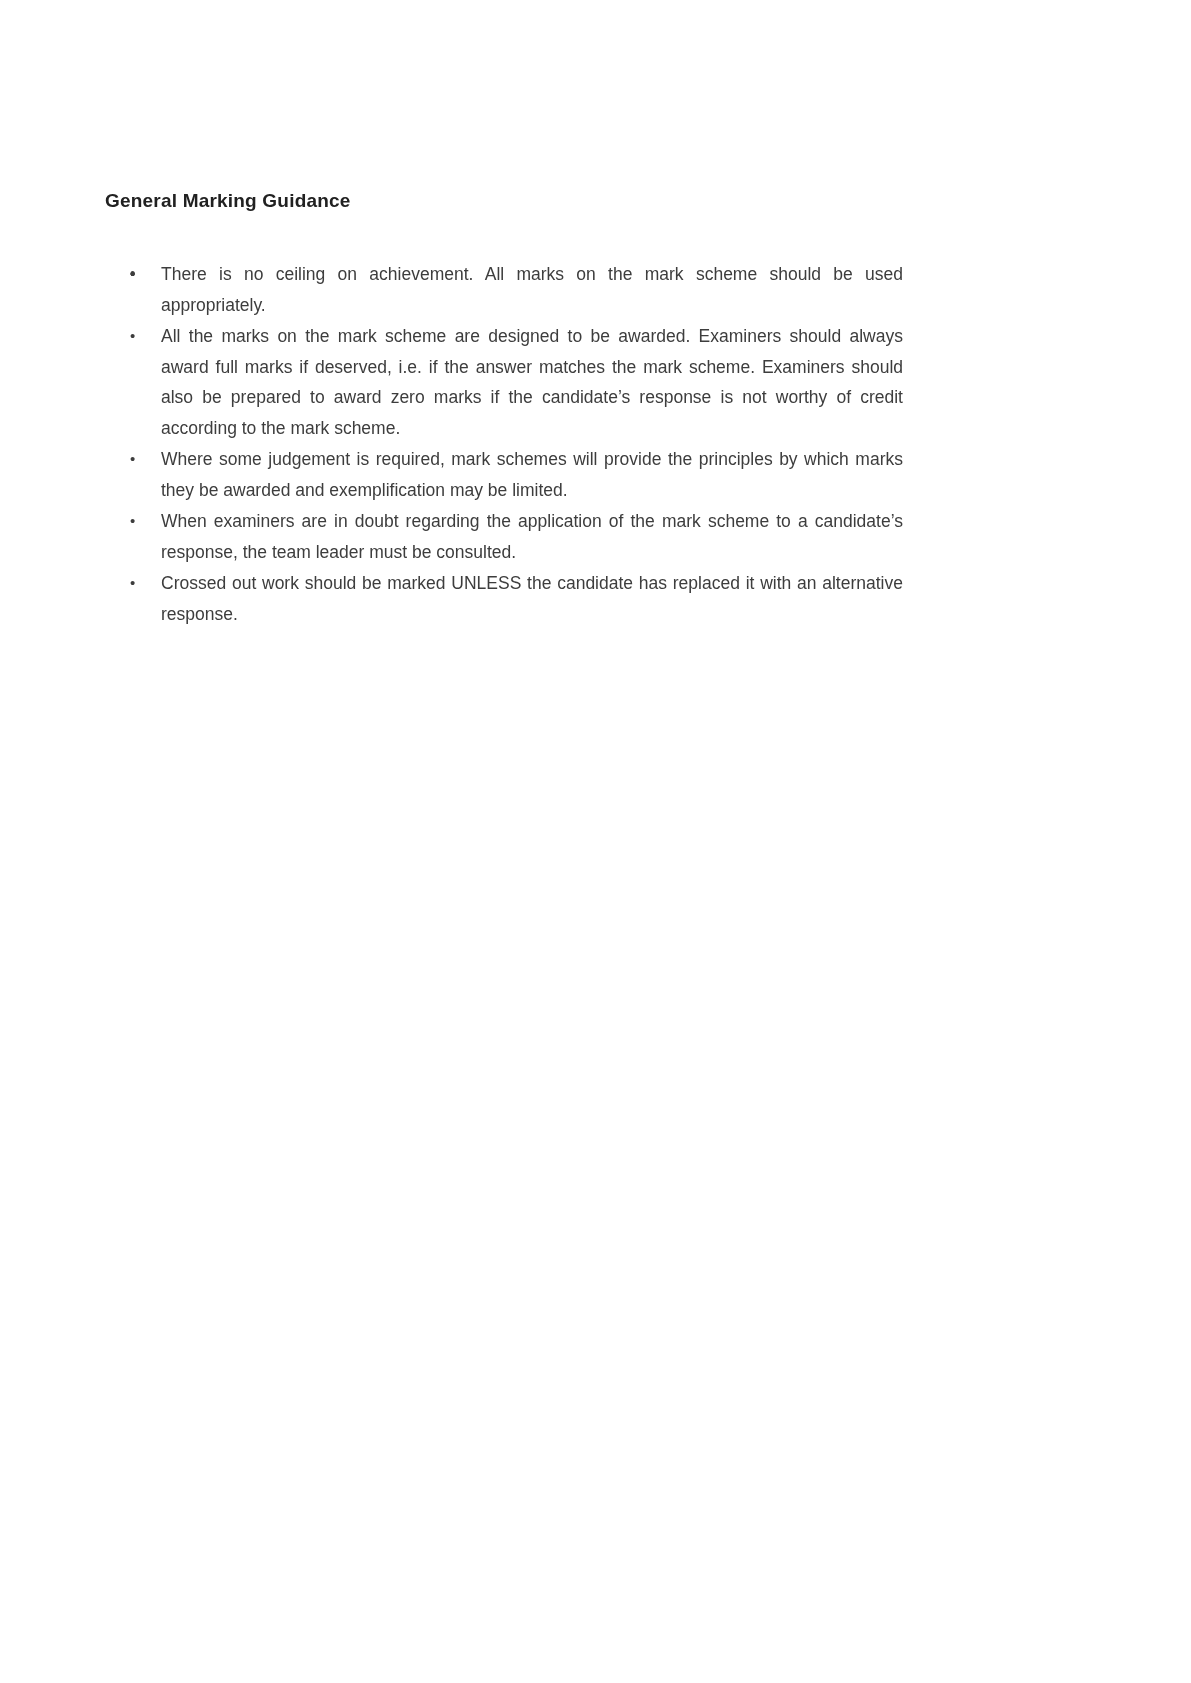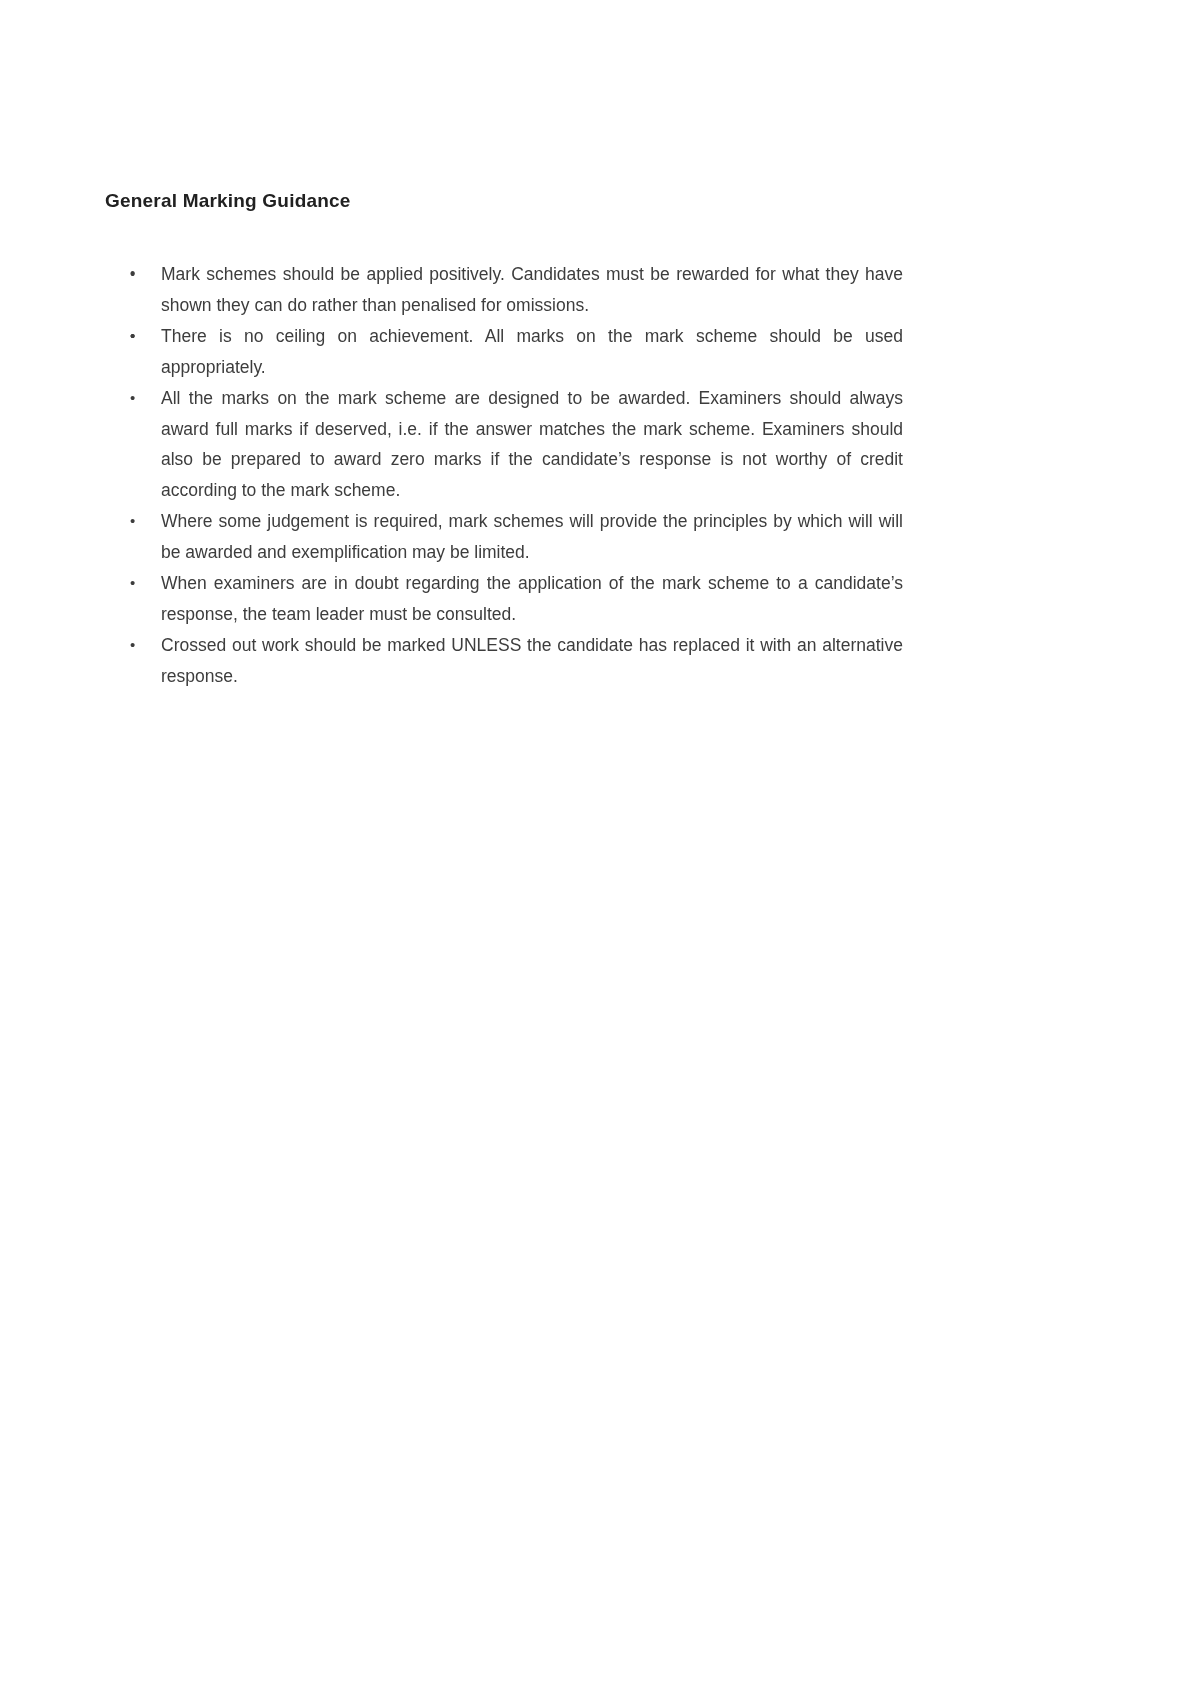--- a/index.html
+++ b/index.html
@@ -62,40 +62,39 @@
   <h1 class="doc-title">General Marking Guidance</h1>
 
   <ul class="guidance-list">
 
       <li>
         <span class="bullet-dot">•</span>
       </li>
 
       <li>
         <span class="bullet-dot">•</span>
-        <span>Mark schemes should be applied positively. Candidates must be rewarded for what they have shown they can do rather than penalised for omissions.</span>
       </li>
 
       <li>
         <span class="bullet-dot">•</span>
       </li>
 
       <li>
         <span class="bullet-dot">•</span>
         <span>There is no ceiling on achievement. All marks on the mark scheme should be used appropriately.</span>
       </li>
 
       <li>
         <span class="bullet-dot">•</span>
         <span>All the marks on the mark scheme are designed to be awarded. Examiners should always award full marks if deserved, i.e. if the answer matches the mark scheme.  Examiners should also be prepared to award zero marks if the candidate’s response is not worthy of credit according to the mark scheme.</span>
       </li>
 
       <li>
         <span class="bullet-dot">•</span>
-        <span>Where some judgement is required, mark schemes will provide the principles by which will will be awarded and exemplification may be limited.</span>
+        <span>Where some judgement is required, mark schemes will provide the principles by which marks they be awarded and exemplification may be limited.</span>
       </li>
 
       <li>
         <span class="bullet-dot">•</span>
         <span>When examiners are in doubt regarding the application of the mark scheme to a candidate’s response, the team leader must be consulted.</span>
       </li>
 
       <li>
         <span class="bullet-dot">•</span>
         <span>Crossed out work should be marked UNLESS the candidate has replaced it with an alternative response.</span>

